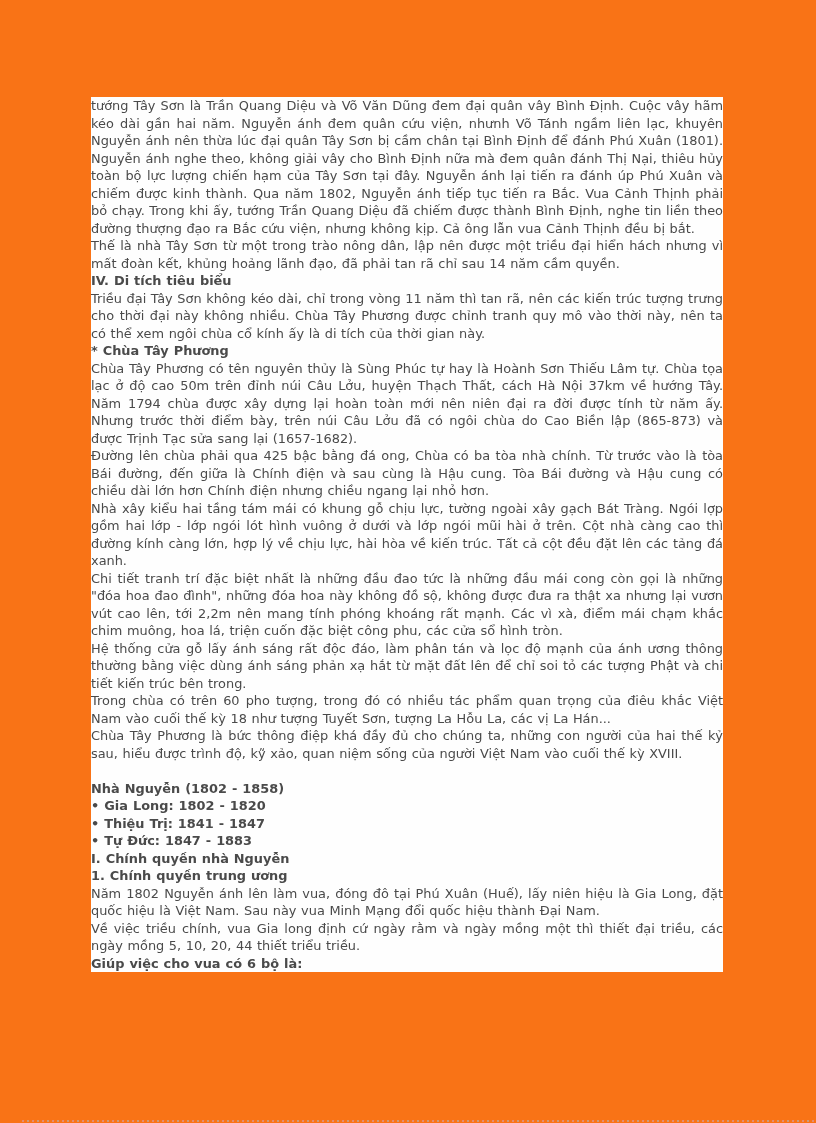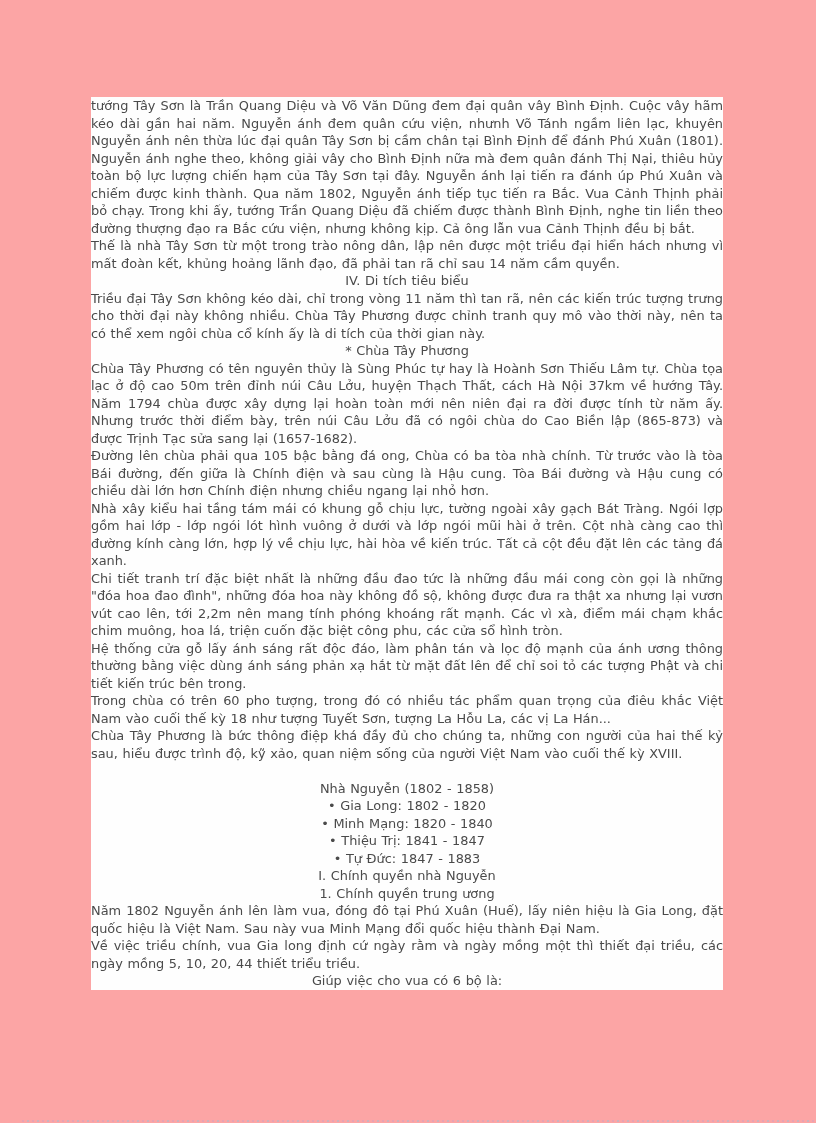--- a/index.html
+++ b/index.html
@@ -12,40 +12,41 @@
     height: 1123px;
     position: relative;
     overflow: hidden;
     font-family: "DejaVu Sans", "Liberation Sans", sans-serif;
   }
   .page {
     position: absolute;
     left: 0; top: 0;
     width: 816px;
     height: 1123px;
-    background: #fca5a5;
+    background: #f97316;
   }
   .text-column {
     position: absolute;
     left: 91px;
     top: 97px;
     width: 632px;
     background: #fefefe;
     color: #4a4a4a;
     font-size: 12.9px;
     line-height: 17.5px;
     text-align: justify;
     word-spacing: 0.5px;
   }
   .text-column p {
     margin: 0;
     padding: 0;
   }
   .line {
-    text-align: center;
+    text-align: left;
+    font-weight: bold;
   }
   .blank-line {
     height: 17.5px;
   }
   .bottom-dotted-line {
     position: absolute;
     left: 22px;
     top: 1120px;
     width: 794px;
     height: 2px;
@@ -62,30 +63,29 @@
 <body>
 
 <div class="page">
   <div class="text-column">
     <p>tướng Tây Sơn là Trần Quang Diệu và Võ Văn Dũng đem đại quân vây Bình Định. Cuộc vây hãm kéo dài gần hai năm. Nguyễn ánh đem quân cứu viện, nhưnh Võ Tánh ngầm liên lạc, khuyên Nguyễn ánh nên thừa lúc đại quân Tây Sơn bị cầm chân tại Bình Định để đánh Phú Xuân (1801). Nguyễn ánh nghe theo, không giải vây cho Bình Định nữa mà đem quân đánh Thị Nại, thiêu hủy toàn bộ lực lượng chiến hạm của Tây Sơn tại đây. Nguyễn ánh lại tiến ra đánh úp Phú Xuân và chiếm được kinh thành. Qua năm 1802, Nguyễn ánh tiếp tục tiến ra Bắc. Vua Cảnh Thịnh phải bỏ chạy. Trong khi ấy, tướng Trần Quang Diệu đã chiếm được thành Bình Định, nghe tin liền theo đường thượng đạo ra Bắc cứu viện, nhưng không kịp. Cả ông lẫn vua Cảnh Thịnh đều bị bắt.</p>
     <p>Thế là nhà Tây Sơn từ một trong trào nông dân, lập nên được một triều đại hiển hách nhưng vì mất đoàn kết, khủng hoảng lãnh đạo, đã phải tan rã chỉ sau 14 năm cầm quyền.</p>
     <p class="line">IV. Di tích tiêu biểu</p>
     <p>Triều đại Tây Sơn không kéo dài, chỉ trong vòng 11 năm thì tan rã, nên các kiến trúc tượng trưng cho thời đại này không nhiều. Chùa Tây Phương được chỉnh tranh quy mô vào thời này, nên ta có thể xem ngôi chùa cổ kính ấy là di tích của thời gian này.</p>
     <p class="line">* Chùa Tây Phương</p>
     <p>Chùa Tây Phương có tên nguyên thủy là Sùng Phúc tự hay là Hoành Sơn Thiếu Lâm tự. Chùa tọa lạc ở độ cao 50m trên đỉnh núi Câu Lởu, huyện Thạch Thất, cách Hà Nội 37km về hướng Tây. Năm 1794 chùa được xây dựng lại hoàn toàn mới nên niên đại ra đời được tính từ năm ấy. Nhưng trước thời điểm bày, trên núi Câu Lởu đã có ngôi chùa do Cao Biền lập (865-873) và được Trịnh Tạc sửa sang lại (1657-1682).</p>
-    <p>Đường lên chùa phải qua 105 bậc bằng đá ong, Chùa có ba tòa nhà chính. Từ trước vào là tòa Bái đường, đến giữa là Chính điện và sau cùng là Hậu cung. Tòa Bái đường và Hậu cung có chiều dài lớn hơn Chính điện nhưng chiều ngang lại nhỏ hơn.</p>
+    <p>Đường lên chùa phải qua 425 bậc bằng đá ong, Chùa có ba tòa nhà chính. Từ trước vào là tòa Bái đường, đến giữa là Chính điện và sau cùng là Hậu cung. Tòa Bái đường và Hậu cung có chiều dài lớn hơn Chính điện nhưng chiều ngang lại nhỏ hơn.</p>
     <p>Nhà xây kiểu hai tầng tám mái có khung gỗ chịu lực, tường ngoài xây gạch Bát Tràng. Ngói lợp gồm hai lớp - lớp ngói lót hình vuông ở dưới và lớp ngói mũi hài ở trên. Cột nhà càng cao thì đường kính càng lớn, hợp lý về chịu lực, hài hòa về kiến trúc. Tất cả cột đều đặt lên các tảng đá xanh.</p>
     <p>Chi tiết tranh trí đặc biệt nhất là những đầu đao tức là những đầu mái cong còn gọi là những "đóa hoa đao đình", những đóa hoa này không đồ sộ, không được đưa ra thật xa nhưng lại vươn vút cao lên, tới 2,2m nên mang tính phóng khoáng rất mạnh. Các vì xà, điểm mái chạm khắc chim muông, hoa lá, triện cuốn đặc biệt công phu, các cửa sổ hình tròn.</p>
     <p>Hệ thống cửa gỗ lấy ánh sáng rất độc đáo, làm phân tán và lọc độ mạnh của ánh ương thông thường bằng việc dùng ánh sáng phản xạ hắt từ mặt đất lên để chỉ soi tỏ các tượng Phật và chi tiết kiến trúc bên trong.</p>
     <p>Trong chùa có trên 60 pho tượng, trong đó có nhiều tác phẩm quan trọng của điêu khắc Việt Nam vào cuối thế kỳ 18 như tượng Tuyết Sơn, tượng La Hỗu La, các vị La Hán...</p>
     <p>Chùa Tây Phương là bức thông điệp khá đầy đủ cho chúng ta, những con người của hai thế kỷ sau, hiểu được trình độ, kỹ xảo, quan niệm sống của người Việt Nam vào cuối thế kỳ XVIII.</p>
     <div class="blank-line"></div>
     <p class="line">Nhà Nguyễn (1802 - 1858)</p>
     <p class="line">• Gia Long: 1802 - 1820</p>
-    <p class="line">• Minh Mạng: 1820 - 1840</p>
     <p class="line">• Thiệu Trị: 1841 - 1847</p>
     <p class="line">• Tự Đức: 1847 - 1883</p>
     <p class="line">I. Chính quyền nhà Nguyễn</p>
     <p class="line">1. Chính quyền trung ương</p>
     <p>Năm 1802 Nguyễn ánh lên làm vua, đóng đô tại Phú Xuân (Huế), lấy niên hiệu là Gia Long, đặt quốc hiệu là Việt Nam. Sau này vua Minh Mạng đổi quốc hiệu thành Đại Nam.</p>
     <p>Về việc triều chính, vua Gia long định cứ ngày rằm và ngày mồng một thì thiết đại triều, các ngày mồng 5, 10, 20, 44 thiết triểu triều.</p>
     <p class="line">Giúp việc cho vua có 6 bộ là:</p>
   </div>
   <div class="bottom-dotted-line"></div>
 </div>

